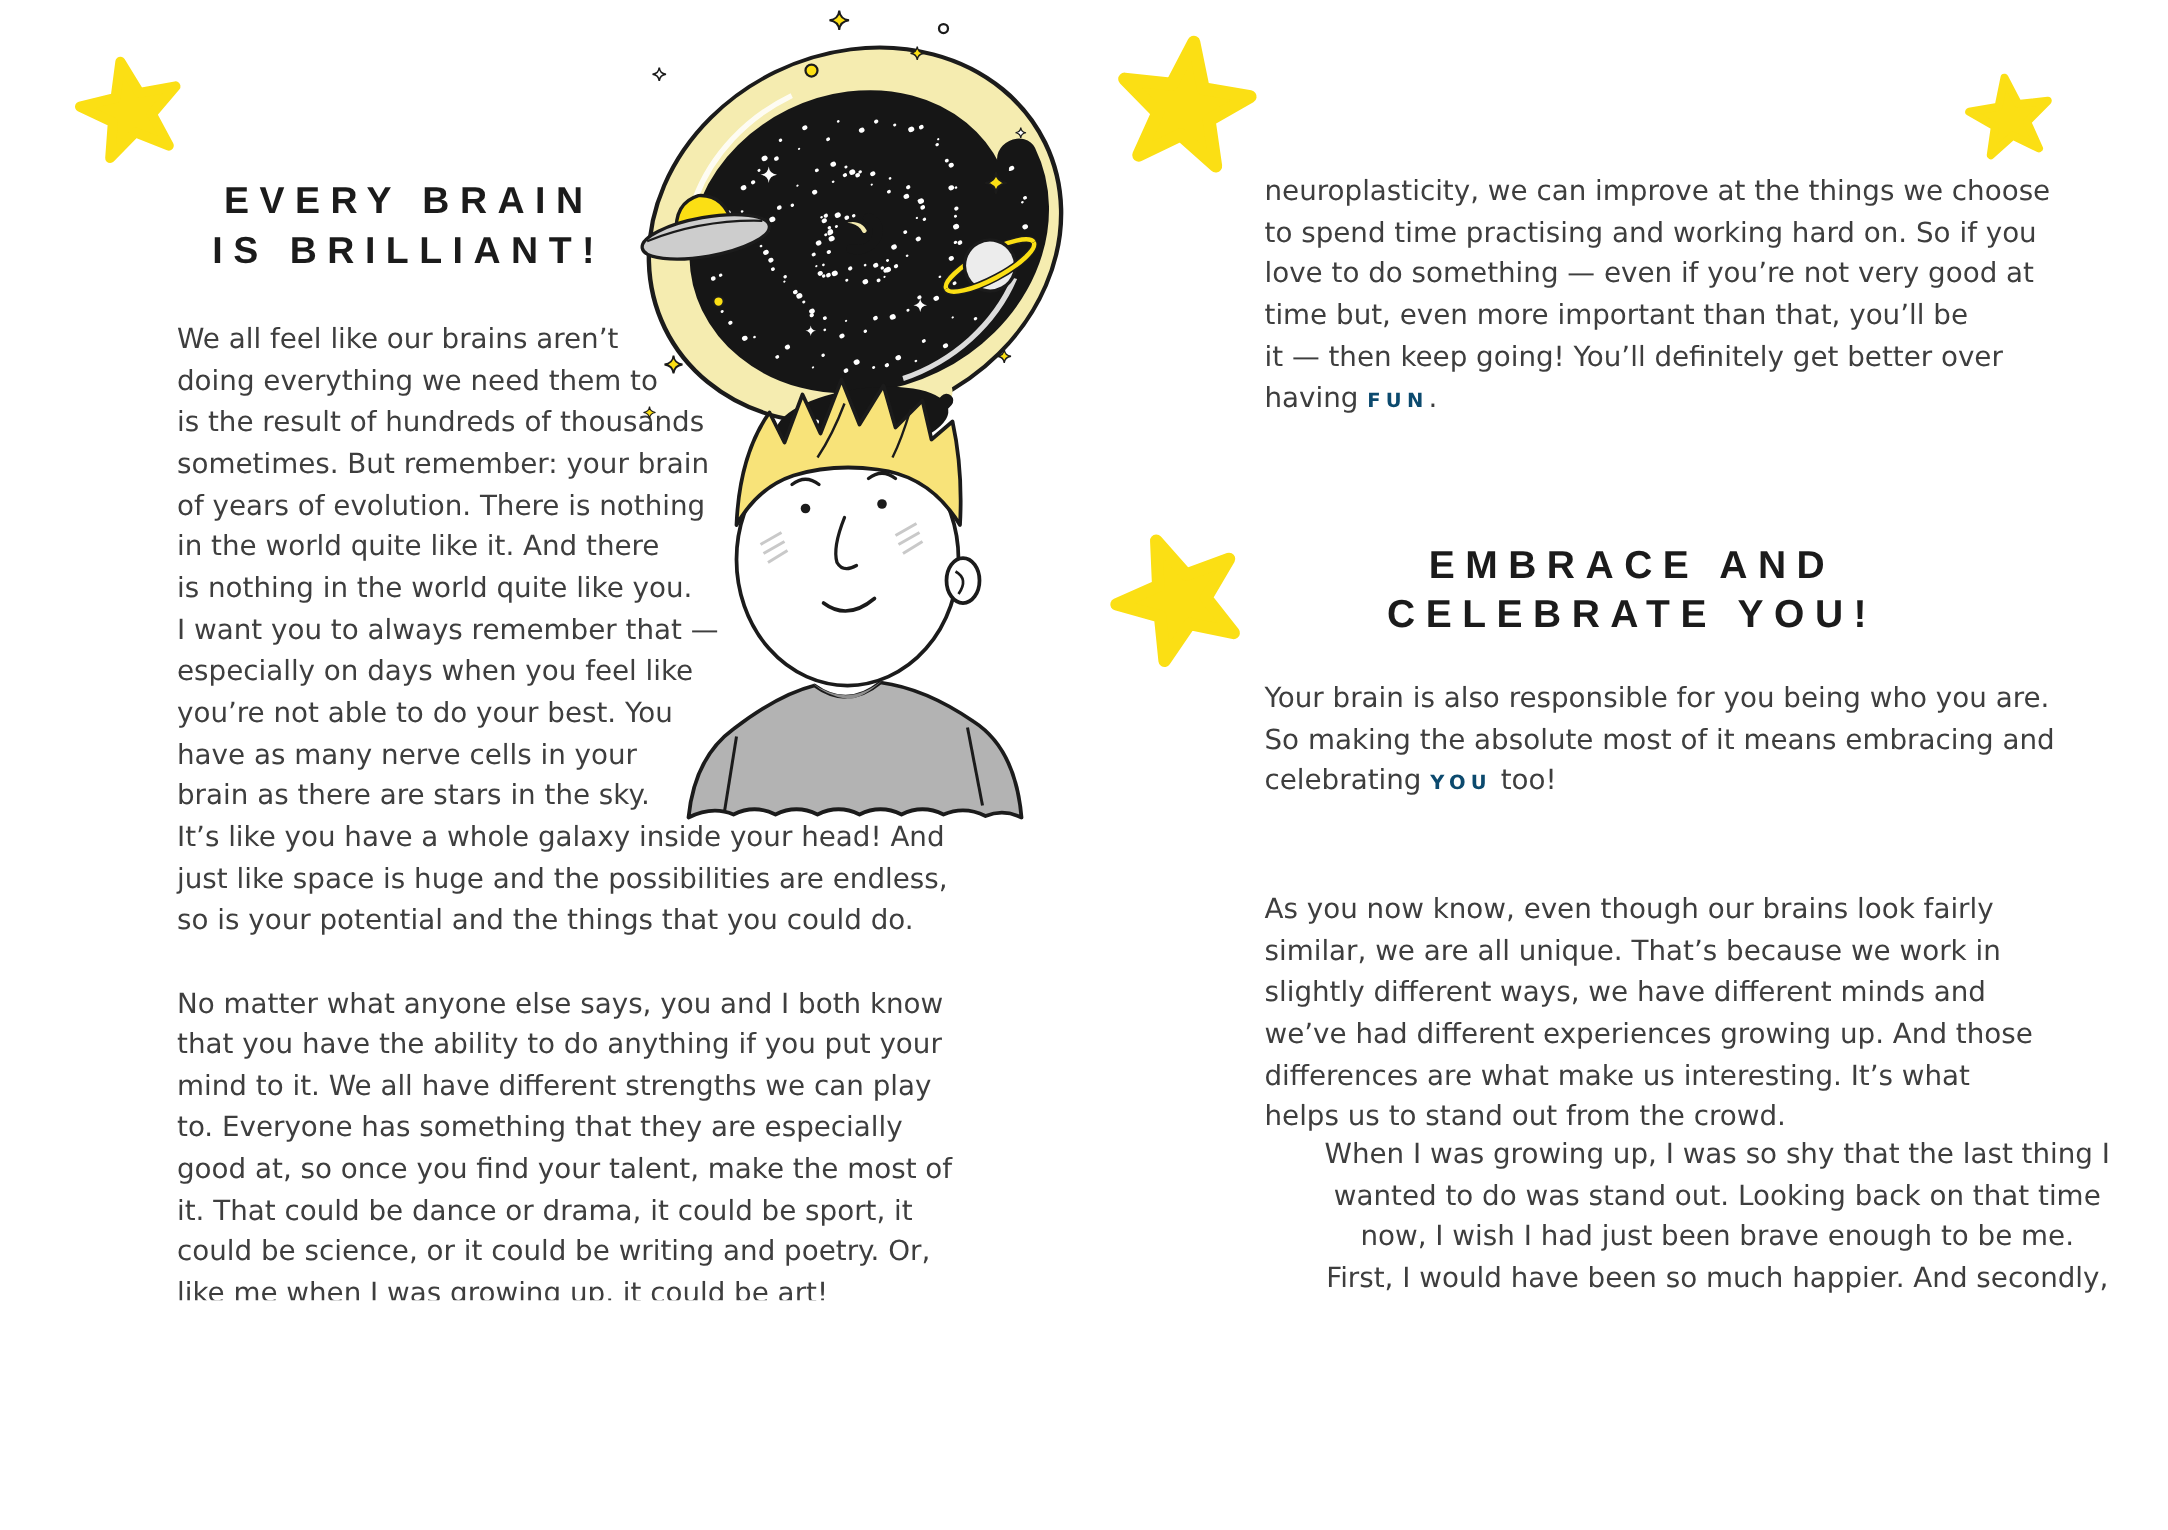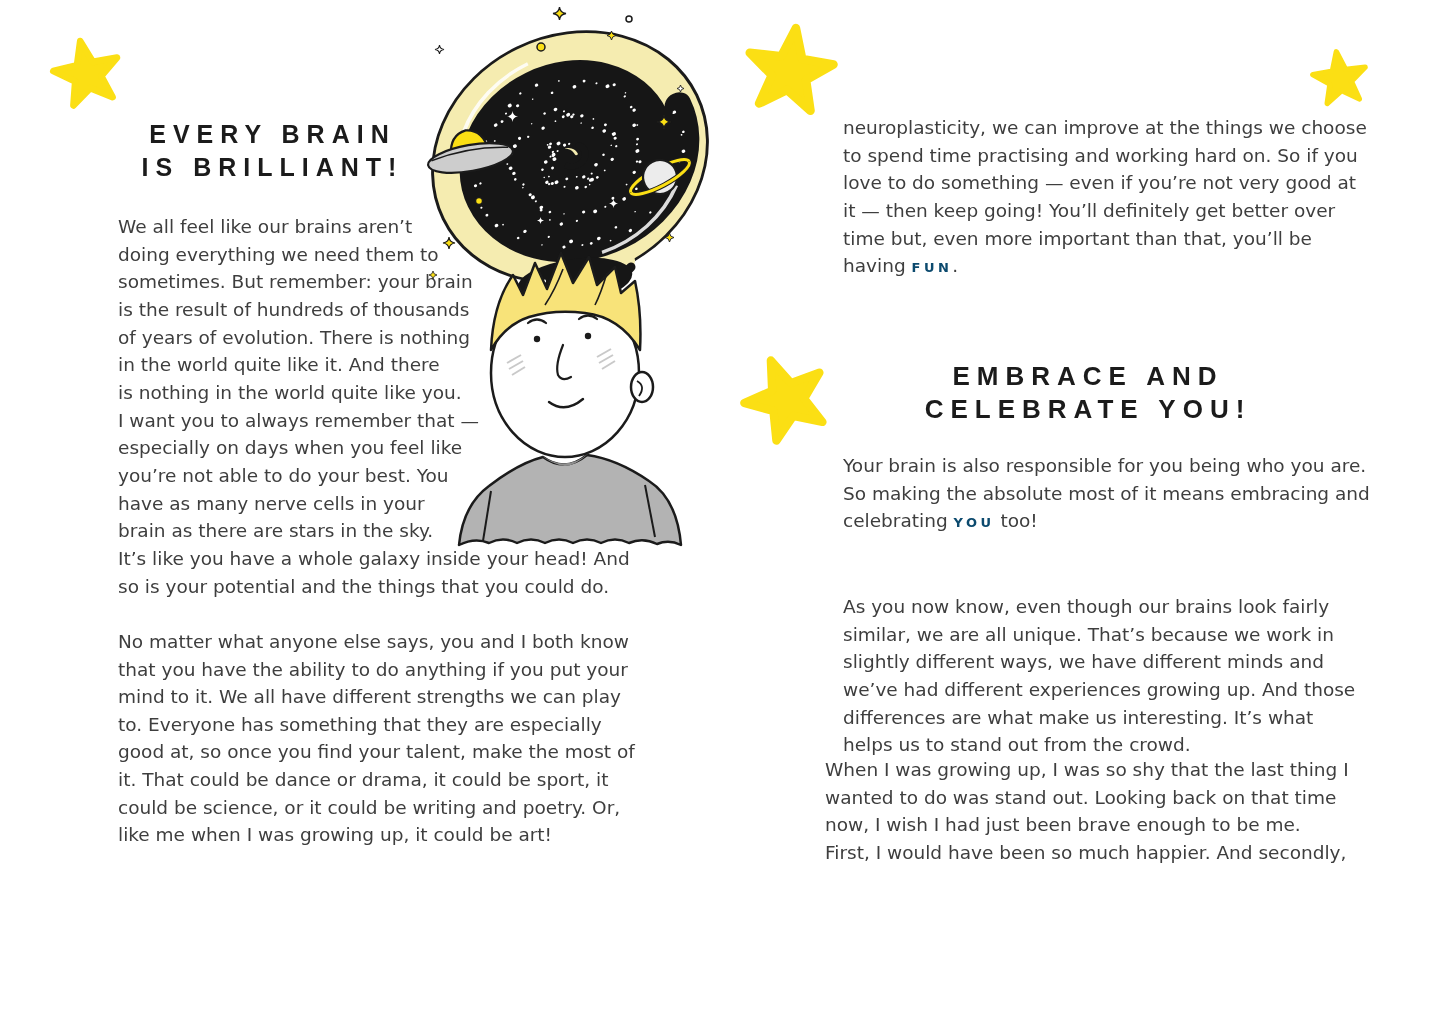--- a/index.html
+++ b/index.html
@@ -38,53 +38,54 @@
 
   <div>
     <div class="heading" style="left:100px;top:118px;width:345px;">
       <div>EVERY BRAIN</div>
       <div>IS BRILLIANT!</div>
     </div>
 
     <div class="tblock" style="left:118px;top:213px;">
         <div class="tline"><span>We all feel like our brains aren’t</span></div>
         <div class="tline"><span>doing everything we need them to</span></div>
+        <div class="tline"><span>is the result of hundreds of thousands</span></div>
         <div class="tline"><span>sometimes. But remember: your brain</span></div>
-        <div class="tline"><span>is the result of hundreds of thousands</span></div>
         <div class="tline"><span>of years of evolution. There is nothing</span></div>
         <div class="tline"><span>in the world quite like it. And there</span></div>
         <div class="tline"><span>is nothing in the world quite like you.</span></div>
         <div class="tline"><span>I want you to always remember that —</span></div>
         <div class="tline"><span>especially on days when you feel like</span></div>
         <div class="tline"><span>you’re not able to do your best. You</span></div>
         <div class="tline"><span>have as many nerve cells in your</span></div>
         <div class="tline"><span>brain as there are stars in the sky.</span></div>
         <div class="tline"><span>It’s like you have a whole galaxy inside your head! And</span></div>
+        <div class="tline"><span>just like space is huge and the possibilities are endless,</span></div>
         <div class="tline"><span>so is your potential and the things that you could do.</span></div>
         <div class="tline">&nbsp;</div>
         <div class="tline"><span>No matter what anyone else says, you and I both know</span></div>
         <div class="tline"><span>that you have the ability to do anything if you put your</span></div>
         <div class="tline"><span>mind to it. We all have different strengths we can play</span></div>
         <div class="tline"><span>to. Everyone has something that they are especially</span></div>
         <div class="tline"><span>good at, so once you find your talent, make the most of</span></div>
         <div class="tline"><span>it. That could be dance or drama, it could be sport, it</span></div>
         <div class="tline"><span>could be science, or it could be writing and poetry. Or,</span></div>
         <div class="tline"><span>like me when I was growing up, it could be art!</span></div>
       </div>
 
     <div class="pagenum" style="left:26px;top:980px;">140</div>
   </div>
 
   <div>
     <div class="tblock" style="left:843px;top:114px;">
         <div class="tline"><span>neuroplasticity, we can improve at the things we choose</span></div>
         <div class="tline"><span>to spend time practising and working hard on. So if you</span></div>
         <div class="tline"><span>love to do something — even if you’re not very good at</span></div>
+        <div class="tline"><span>time but, even more important than that, you’ll be</span></div>
         <div class="tline"><span>it — then keep going! You’ll definitely get better over</span></div>
-        <div class="tline"><span>time but, even more important than that, you’ll be</span></div>
         <div class="tline"><span>having </span><strong>FUN</strong><span>.</span></div>
       </div>
 
     <div class="heading" style="left:833px;top:360px;width:510px;font-size:26px;">
       <div>EMBRACE AND</div>
       <div>CELEBRATE YOU!</div>
     </div>
 
     <div class="tblock" style="left:843px;top:452px;">
         <div class="tline"><span>Your brain is also responsible for you being who you are.</span></div>
@@ -94,21 +95,21 @@
 
     <div class="tblock" style="left:843px;top:561px;margin-top:32px;">
         <div class="tline"><span>As you now know, even though our brains look fairly</span></div>
         <div class="tline"><span>similar, we are all unique. That’s because we work in</span></div>
         <div class="tline"><span>slightly different ways, we have different minds and</span></div>
         <div class="tline"><span>we’ve had different experiences growing up. And those</span></div>
         <div class="tline"><span>differences are what make us interesting. It’s what</span></div>
         <div class="tline"><span>helps us to stand out from the crowd.</span></div>
       </div>
 
-    <div class="tblock" style="left:825px;top:756px;">
+    <div class="tblock" style="left:883px;top:756px;text-align:center;">
         <div class="tline"><span>When I was growing up, I was so shy that the last thing I</span></div>
         <div class="tline"><span>wanted to do was stand out. Looking back on that time</span></div>
         <div class="tline"><span>now, I wish I had just been brave enough to be me.</span></div>
         <div class="tline"><span>First, I would have been so much happier. And secondly,</span></div>
         <div class="tline"><span>it would have meant that I could have done so many</span></div>
       </div>
 
     <div class="pagenum" style="left:1386px;top:982px;">141</div>
   </div>
 

